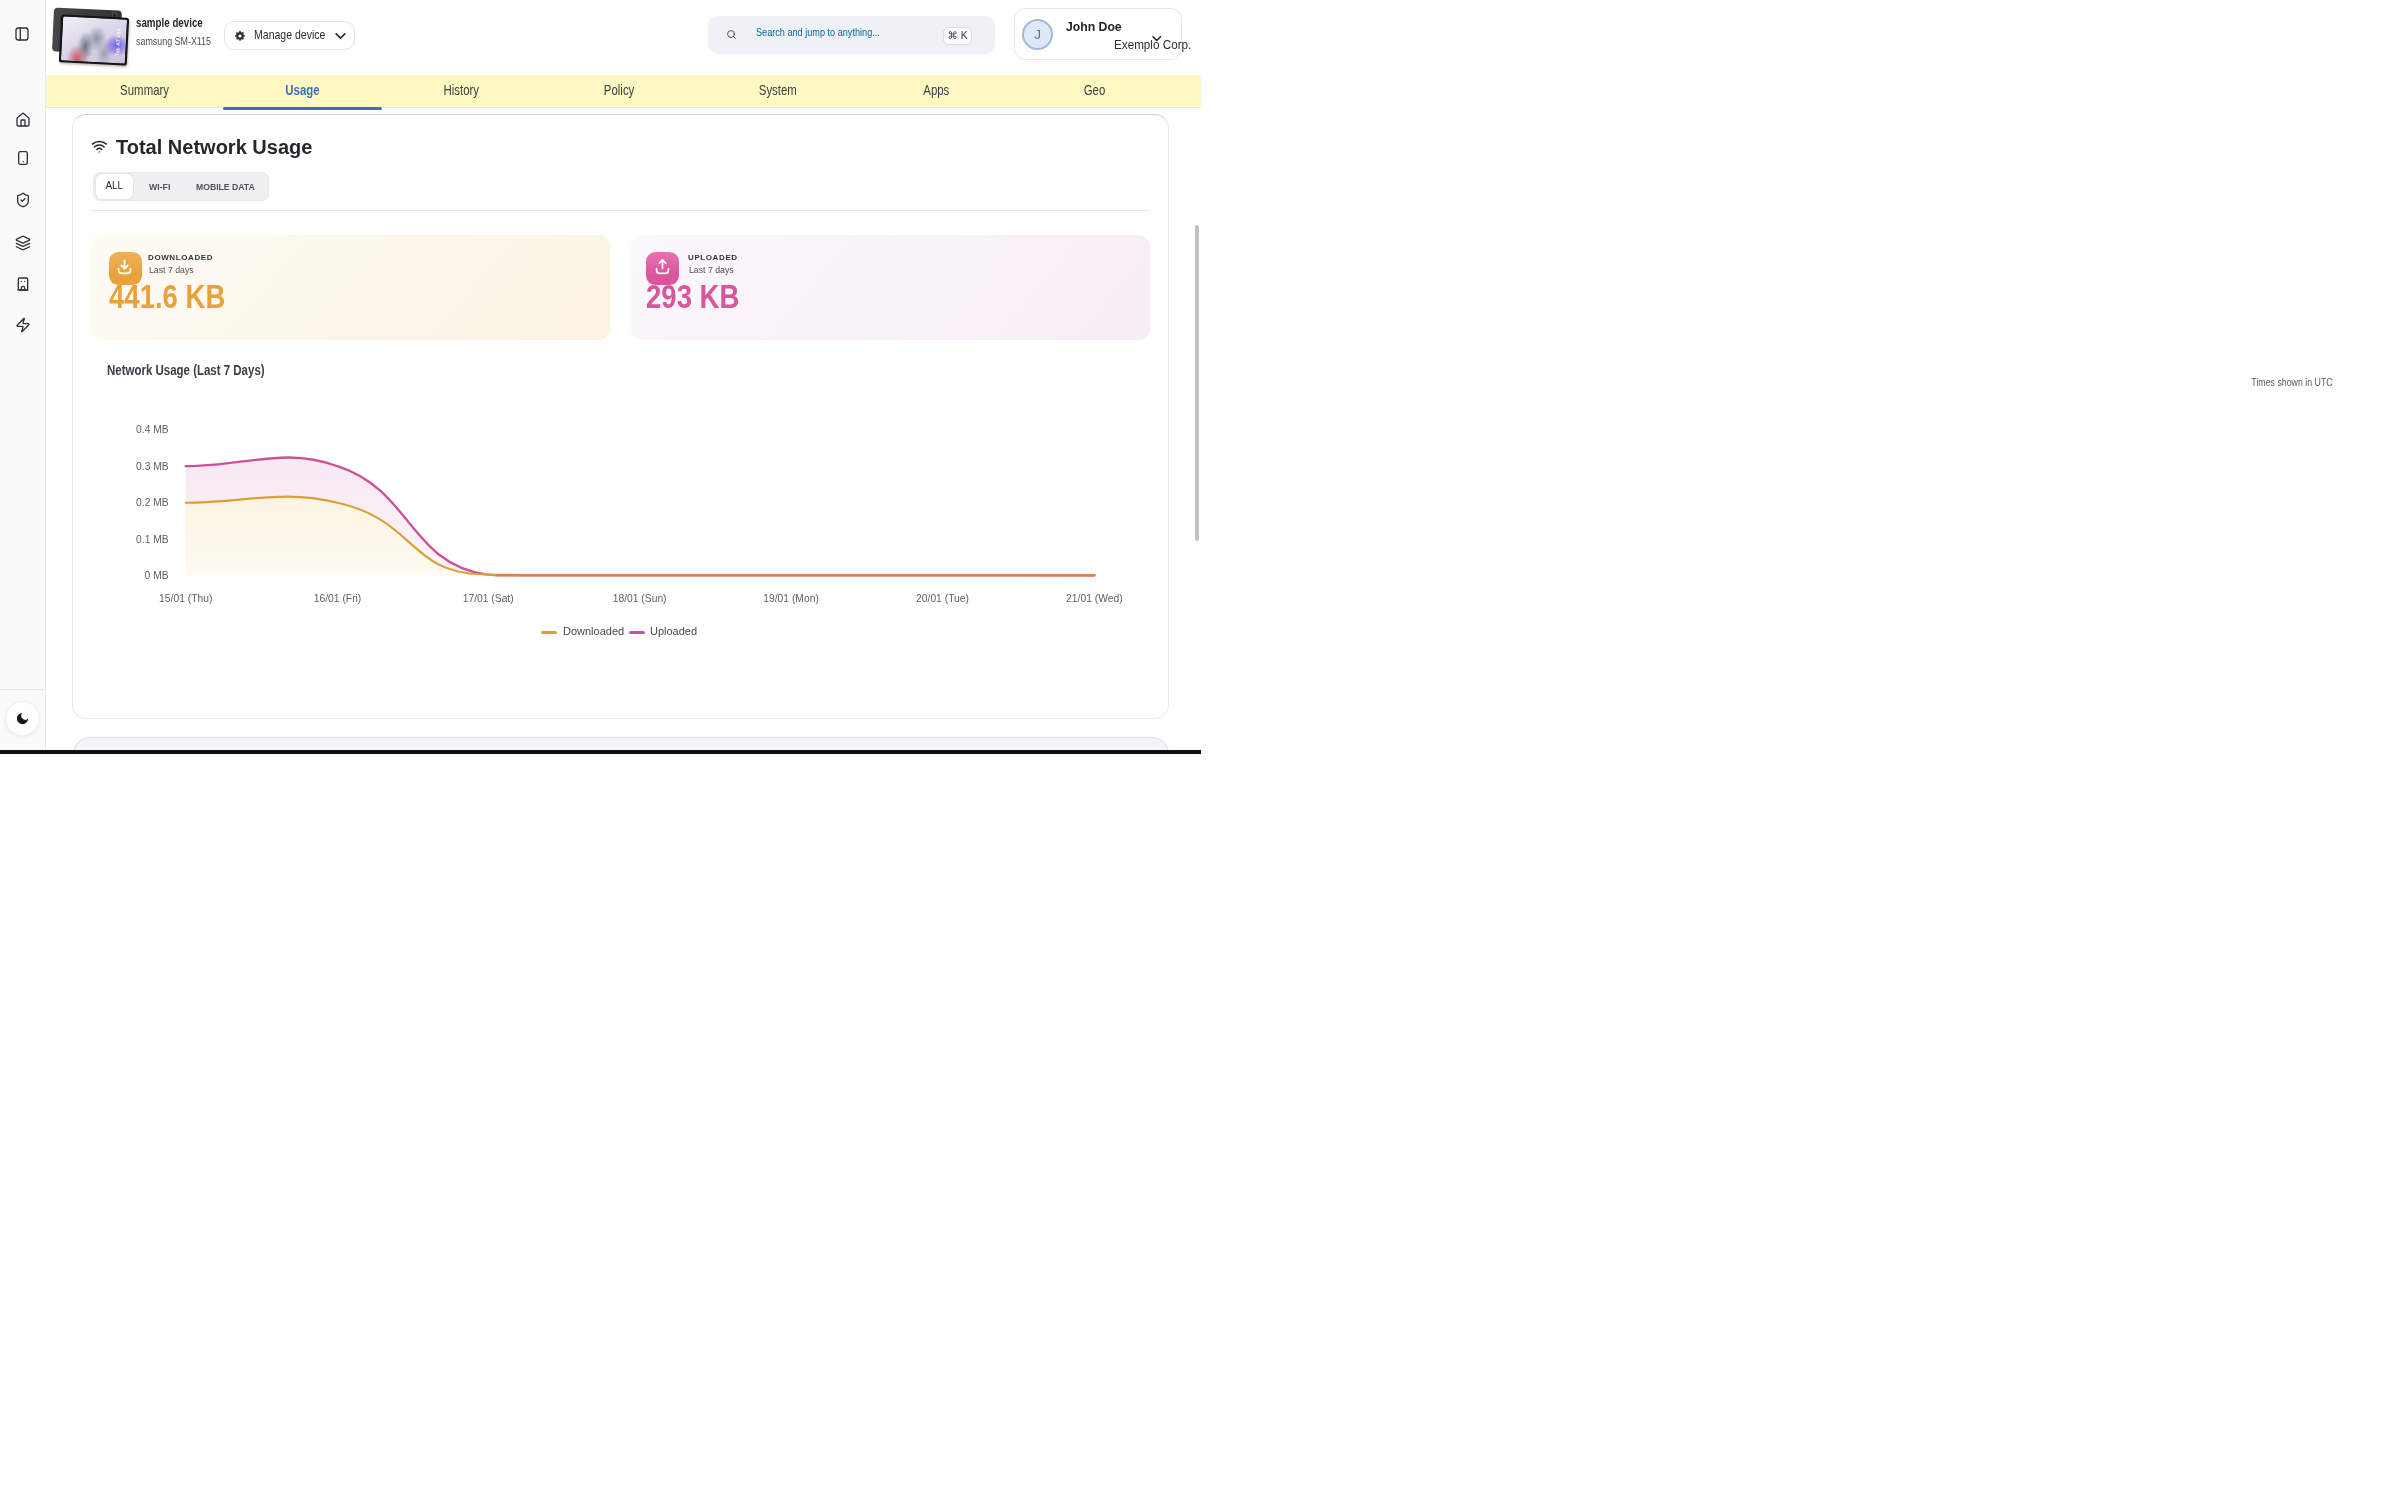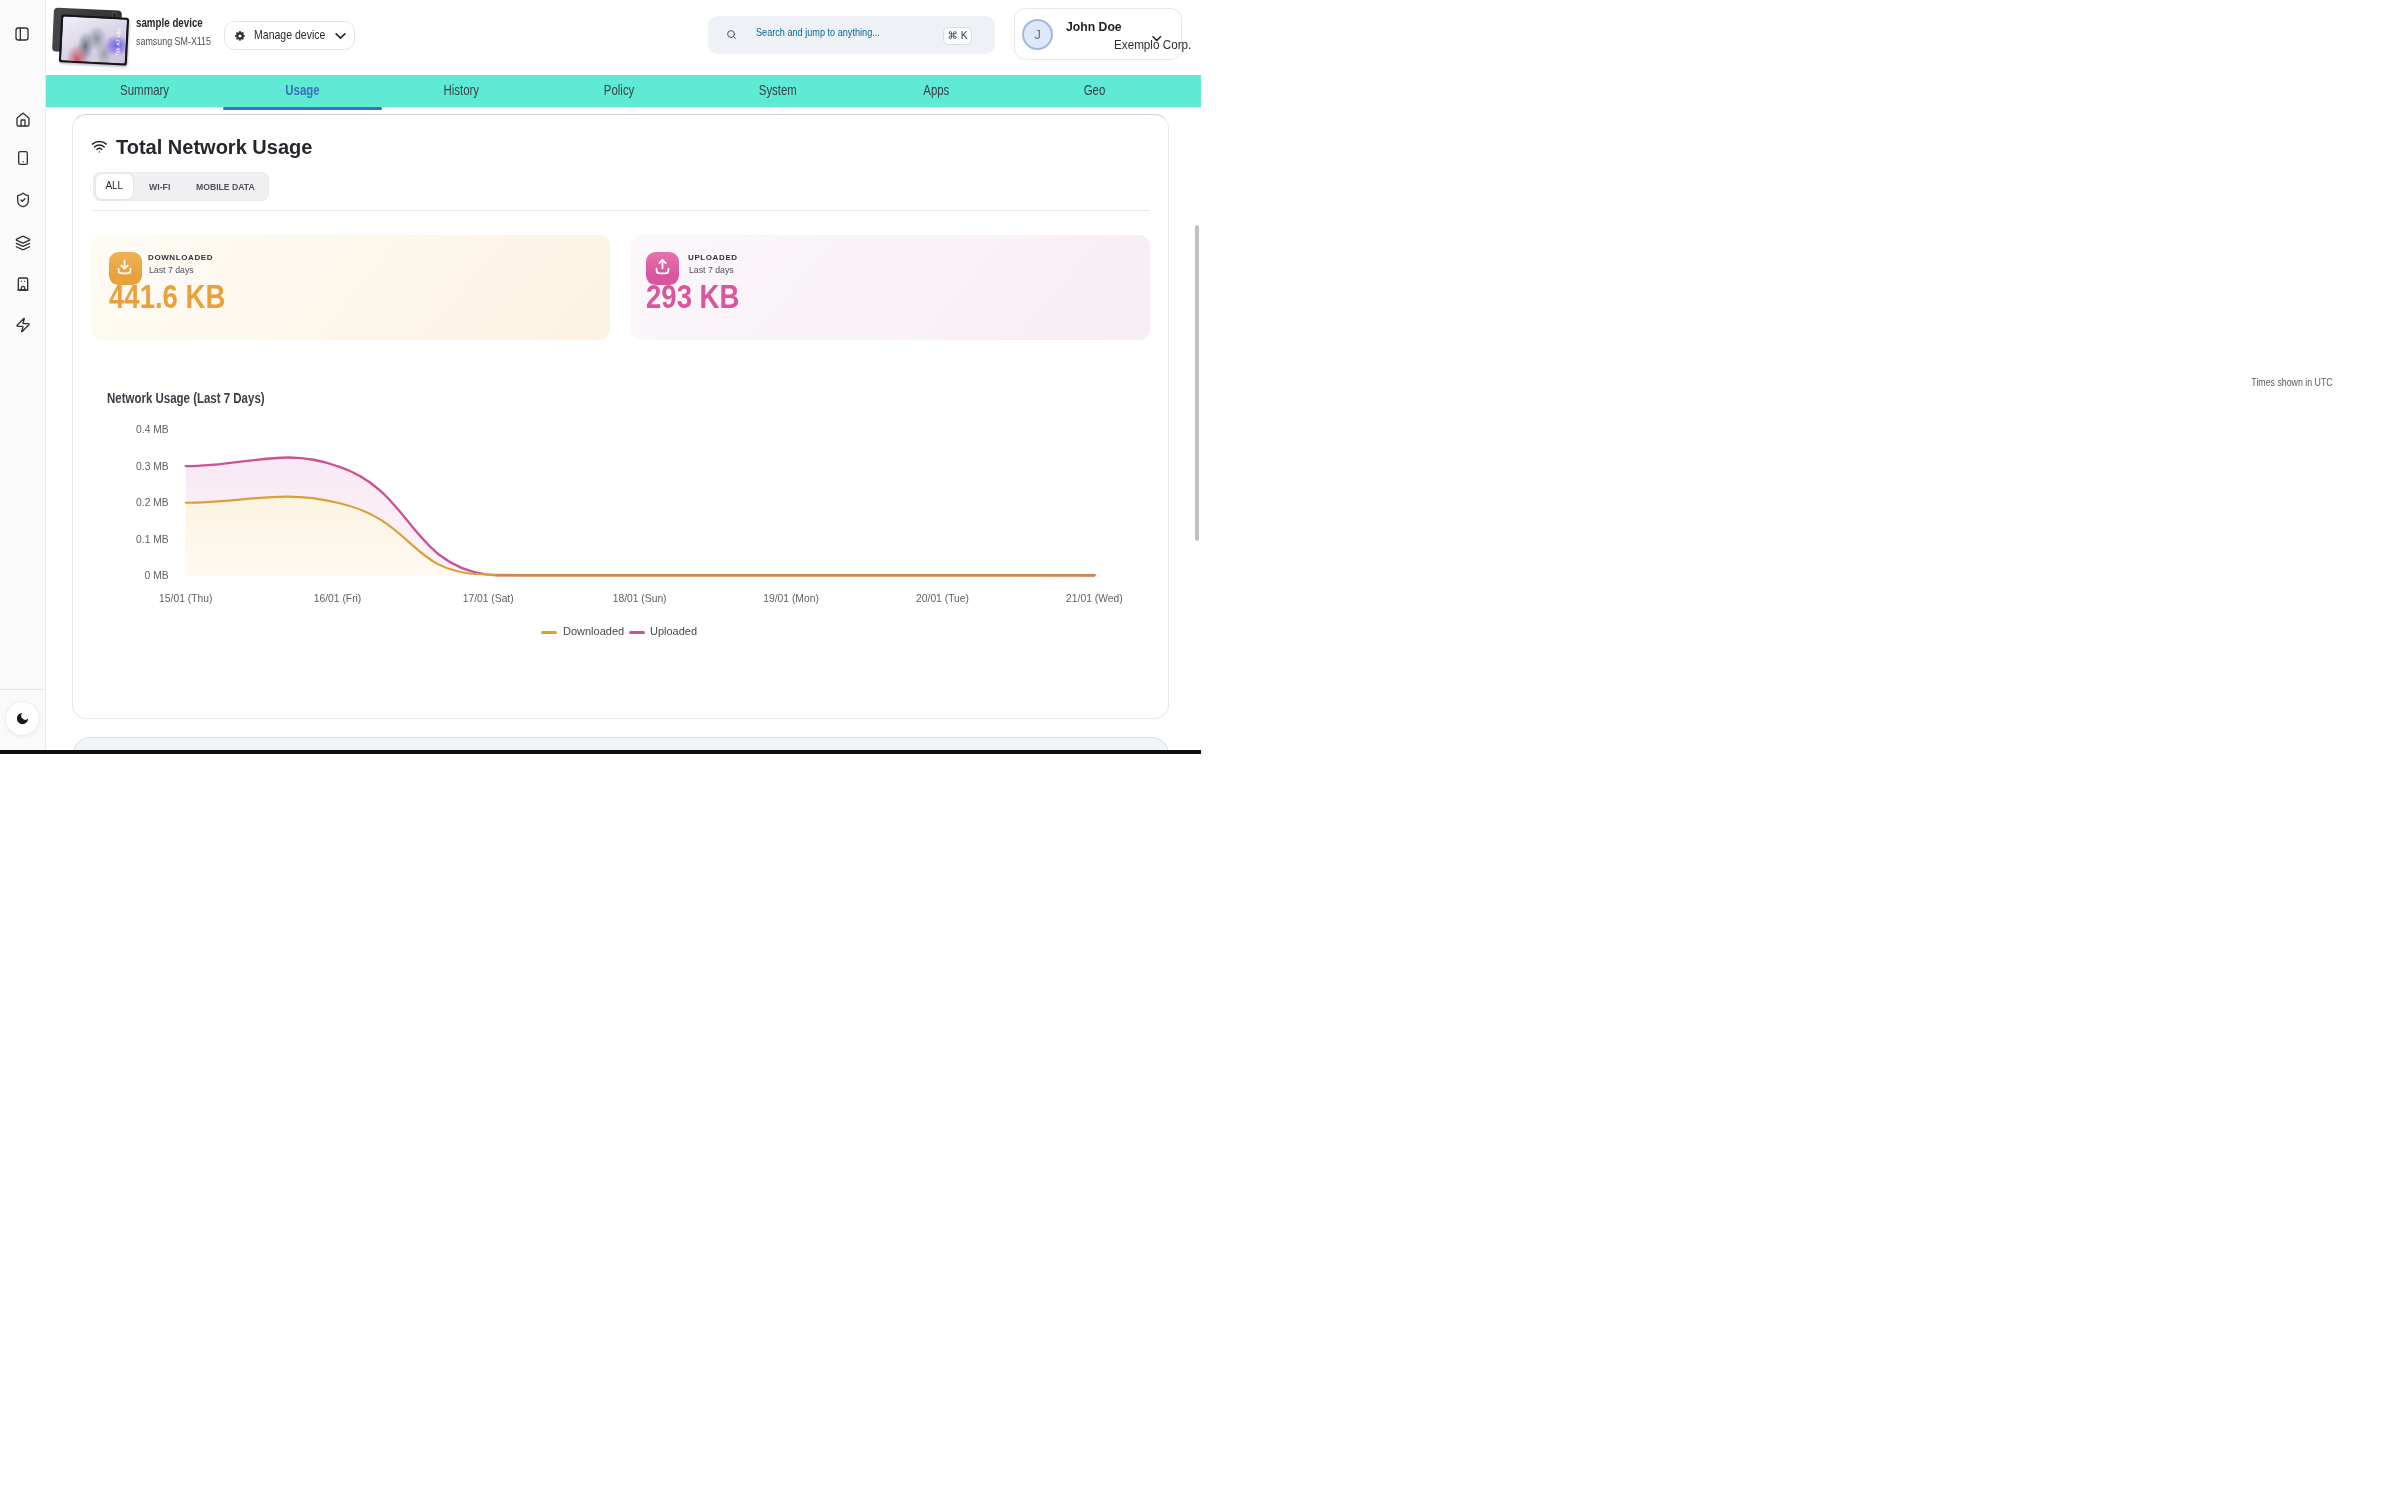--- a/index.html
+++ b/index.html
@@ -63,21 +63,21 @@
 #avatar { position:absolute; left:7.1px; top:10.3px; width:31px; height:31px; border-radius:50%;
   background:#dfe8f7; border:2px solid #a0b9de; color:#57759f; font-size:13.5px;
   text-align:center; line-height:27px; }
 #uName { position:absolute; left:51px; top:10.3px; font-size:13px; font-weight:bold; color:#1e2023; }
 #uName .nx { transform:scaleX(.94); }
 #uCorp { position:absolute; left:51px; top:29px; font-size:12.3px; color:#2b2e32;margin-left:48px; }
 #uCorp .nx { transform:scaleX(.95); }
 #userCard svg { position:absolute; left:137px; top:27px; }
 
 
-#tabs { position:absolute; left:46px; top:75px; width:1155px; height:33px; background:#5eead4;
+#tabs { position:absolute; left:46px; top:75px; width:1155px; height:33px; background:#fef9c3;
   border-bottom:0.8px solid #e7e7e9; }
 #tabs .row { position:absolute; left:19px; top:-0.8px; width:1109px; height:33px; display:flex; }
 #tabs .tab { flex:1; text-align:center; line-height:33px; font-size:14.3px; color:#3c4147; position:relative; }
 #tabs .tab span { display:inline-block; transform:scaleX(.8); }
 #tabs .tab.act { color:#3a70bd; font-weight:bold; }
 #tabs .tab.act::after { content:""; position:absolute; left:0; right:0; bottom:-2.4px; height:2.4px;
   background:#3a70bd; border-radius:1.6px; }
 
 
 #card { position:absolute; left:72px; top:114px; width:1097px; height:605px;
@@ -106,21 +106,21 @@
 .stat .cap { position:absolute; left:57px; top:17.5px; font-size:8px; font-weight:bold;
   letter-spacing:0.6px; color:#303439; }
 .stat .sub { position:absolute; left:58px; top:29px; font-size:9.5px; color:#4e5257; }
 .stat .sub .nx { transform:scaleX(.92); }
 .stat .val { position:absolute; left:18px; top:44px; font-size:34px; font-weight:bold; line-height:1;text-align:center; }
 .stat .val .nx { transform:scaleX(.81); }
 #statDl .val { color:#e9a23b; }
 #statUl .val { color:#d9569e; left:15px; }
 
 
-#chTitle { position:absolute; left:107px; top:390px; font-size:14px; font-weight:bold; color:#3a4048; }
+#chTitle { position:absolute; left:107px; top:362px; font-size:14px; font-weight:bold; color:#3a4048; }
 #chTitle .nx { transform:scaleX(.82); }
 #chUtc { position:absolute; right:68px; top:376px; font-size:11px; color:#555b62; }
 #chUtc .nx { transform:scaleX(.8); transform-origin:100% 50%; }
 #legend { position:absolute; left:0; top:0; font-size:11px; color:#46494d; }
 .lgd { position:absolute; }
 #legend .sw { height:2.8px; width:16.3px; border-radius:1.6px; }
 
 
 #card2 { position:absolute; left:73px; top:737px; width:1096px; height:16.7px;
   background:#f1f4f8; border:0.8px solid #dde2ea; border-bottom:none; border-radius:22px 22px 0 0; }

